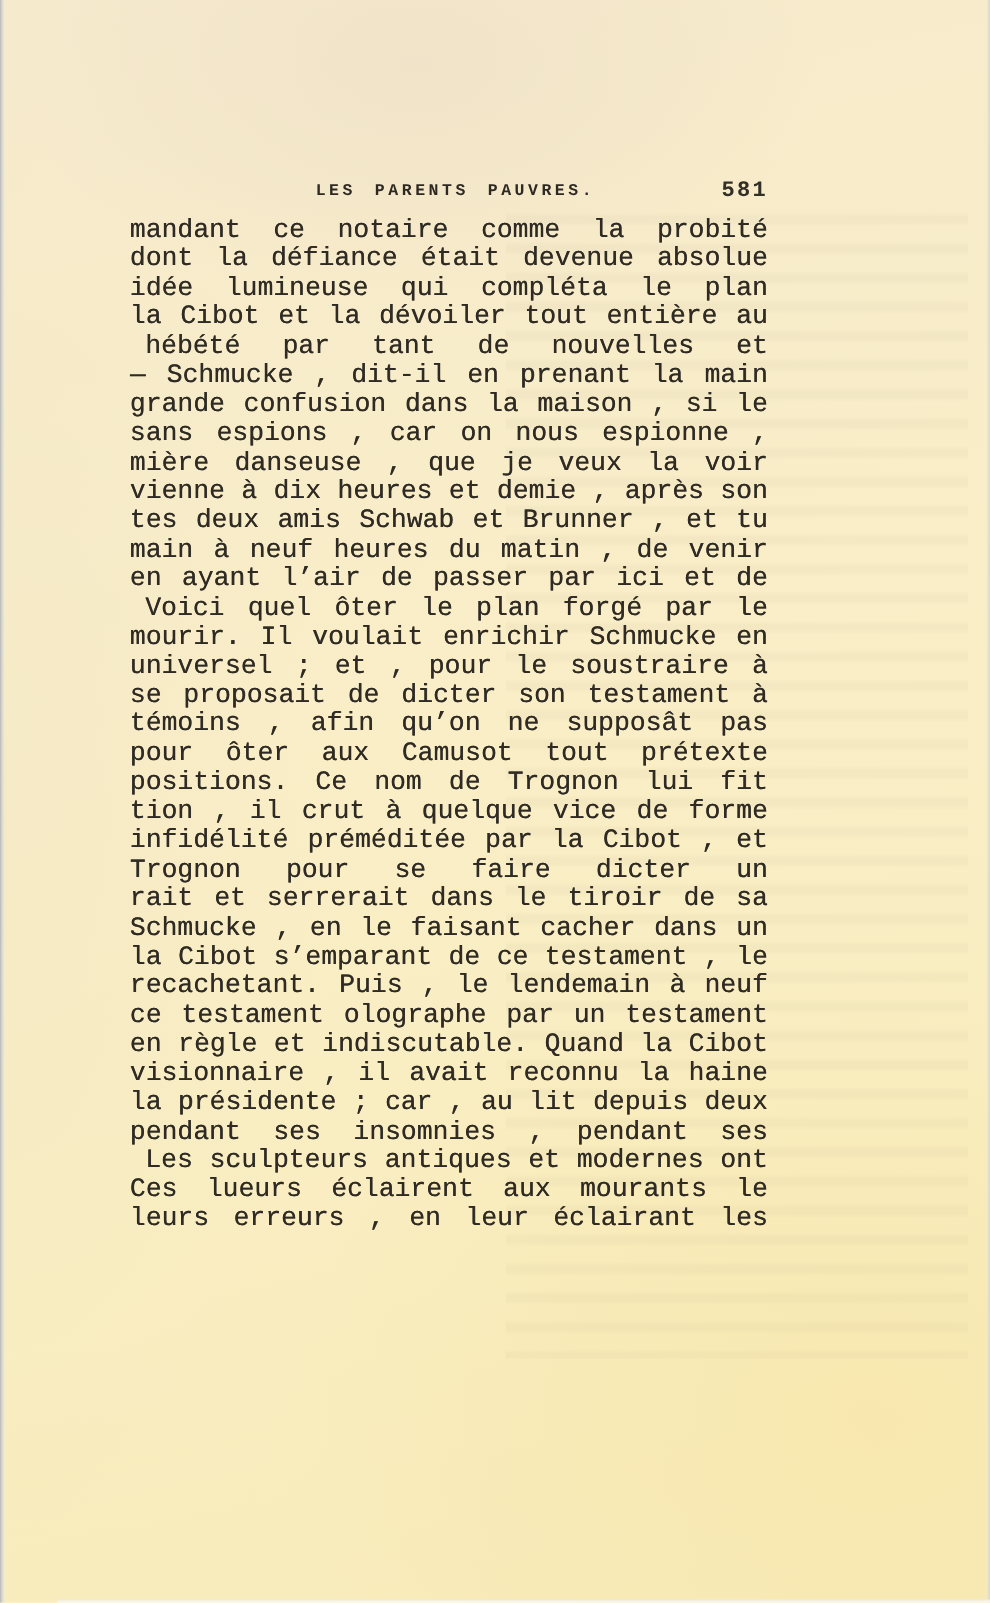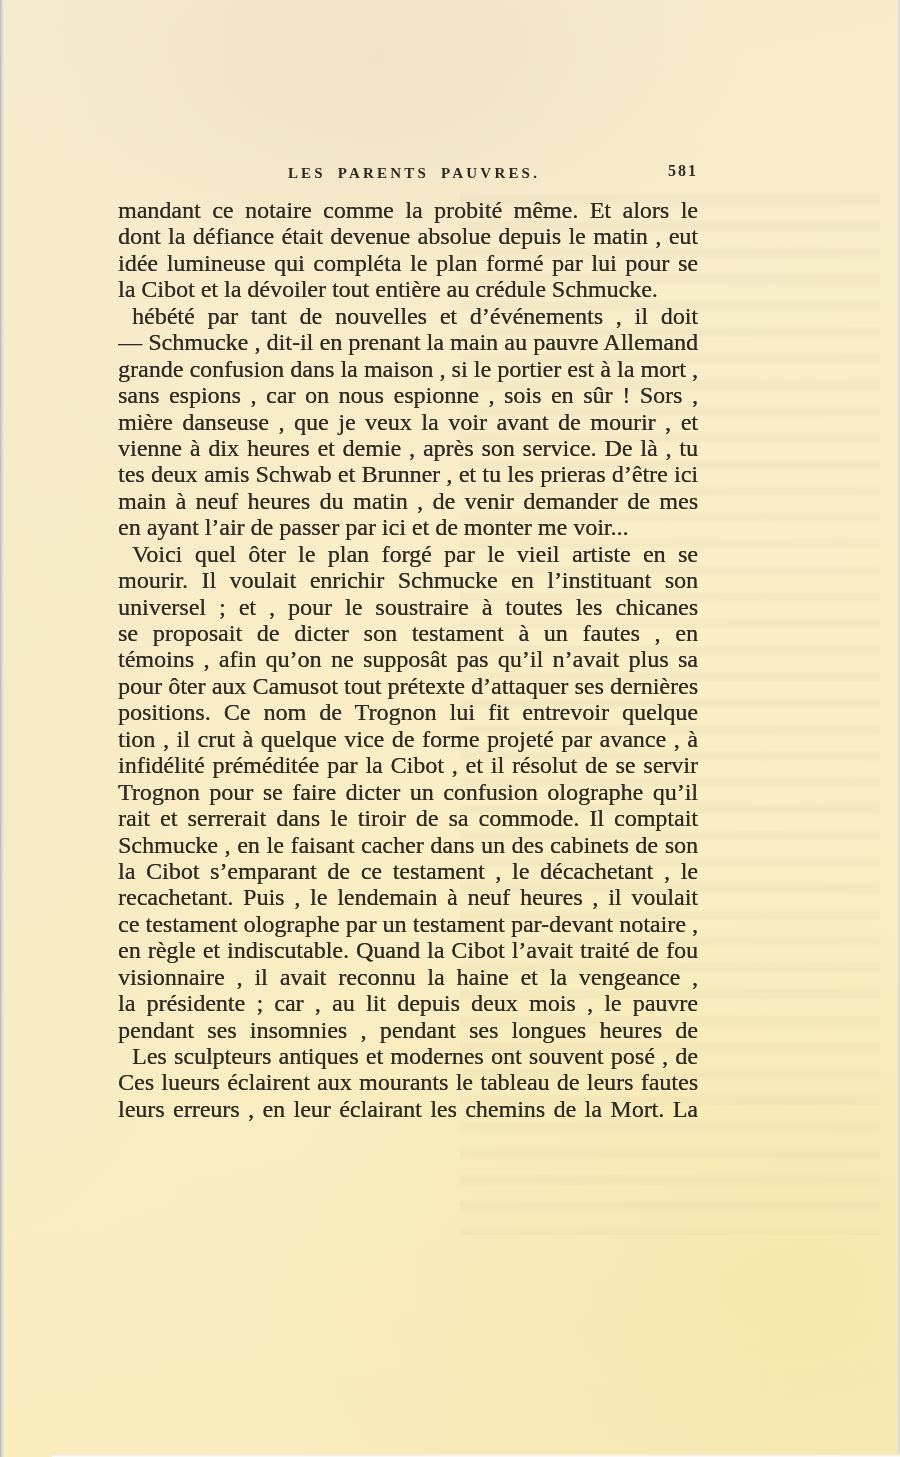--- a/index.html
+++ b/index.html
@@ -5,21 +5,21 @@
   html,body { margin:0; padding:0; }
   body { width:900px; height:1457px; overflow:hidden; background:#ffffff; }
 
   .scan {
     position:relative; width:900px; height:1457px; overflow:hidden;
     background:
       radial-gradient(ellipse 520px 320px at 42% 4%, rgba(214,196,188,0.20), transparent 70%),
       radial-gradient(ellipse 760px 560px at 88% 88%, rgba(246,222,140,0.28), transparent 72%),
       radial-gradient(ellipse 400px 900px at 0% 50%, rgba(240,228,198,0.35), transparent 75%),
       linear-gradient(168deg, #f6eacd 0%, #f9eec7 42%, #f9edc0 75%, #f8ebba 100%);
-    font-family: Liberation Serif, serif;
+    font-family: Liberation Mono, monospace;
   }
 
   
   .edge-left  { position:absolute; left:0; top:0; width:4px; height:100%;
                 background:linear-gradient(90deg,#b9b9b5 0%, #dddbd3 55%, #ece7d6 100%); }
   .edge-right { position:absolute; right:0; top:0; width:3px; height:100%;
                 background:linear-gradient(270deg,#d3d3cf 0%, #efead8 100%); opacity:.85; }
   .edge-bottom{ position:absolute; left:52px; right:0; bottom:0; height:3px;
                 background:linear-gradient(0deg,#fcfcfa 0%, #f1ead2 100%); }
 
@@ -36,21 +36,21 @@
   .column { position:absolute; left:118px; top:162px; width:580px; color:#2f2b24; }
 
   .running-header { position:relative; height:32px; }
   .running-title {
     position:absolute; left:50%; top:3px; transform:translateX(calc(-50% + 6px));
     font-size:15px; font-weight:bold; letter-spacing:3.2px; word-spacing:5px;
     white-space:nowrap; color:#2e2a23;
   }
   .running-page {
     position:absolute; right:0; top:0;
-    font-size:16px; letter-spacing:2px; color:#332f27; font-weight:bold;
+    font-size:20px; letter-spacing:2px; color:#332f27; font-weight:bold;
   }
 
   .text-block { margin-top:3px; font-size:24px; line-height:26.45px;
                 text-shadow:0.25px 0 0 currgba; text-shadow:0.25px 0 0 rgba(47,43,36,0.85); }
   .para { margin:0; }
   .line { text-align:justify; text-align-last:justify; height:26.45px; overflow:hidden; }
   .line.last { text-align-last:left; }
   .para.indent .line:first-child { text-indent:14px; }
 </style>
 </head>

